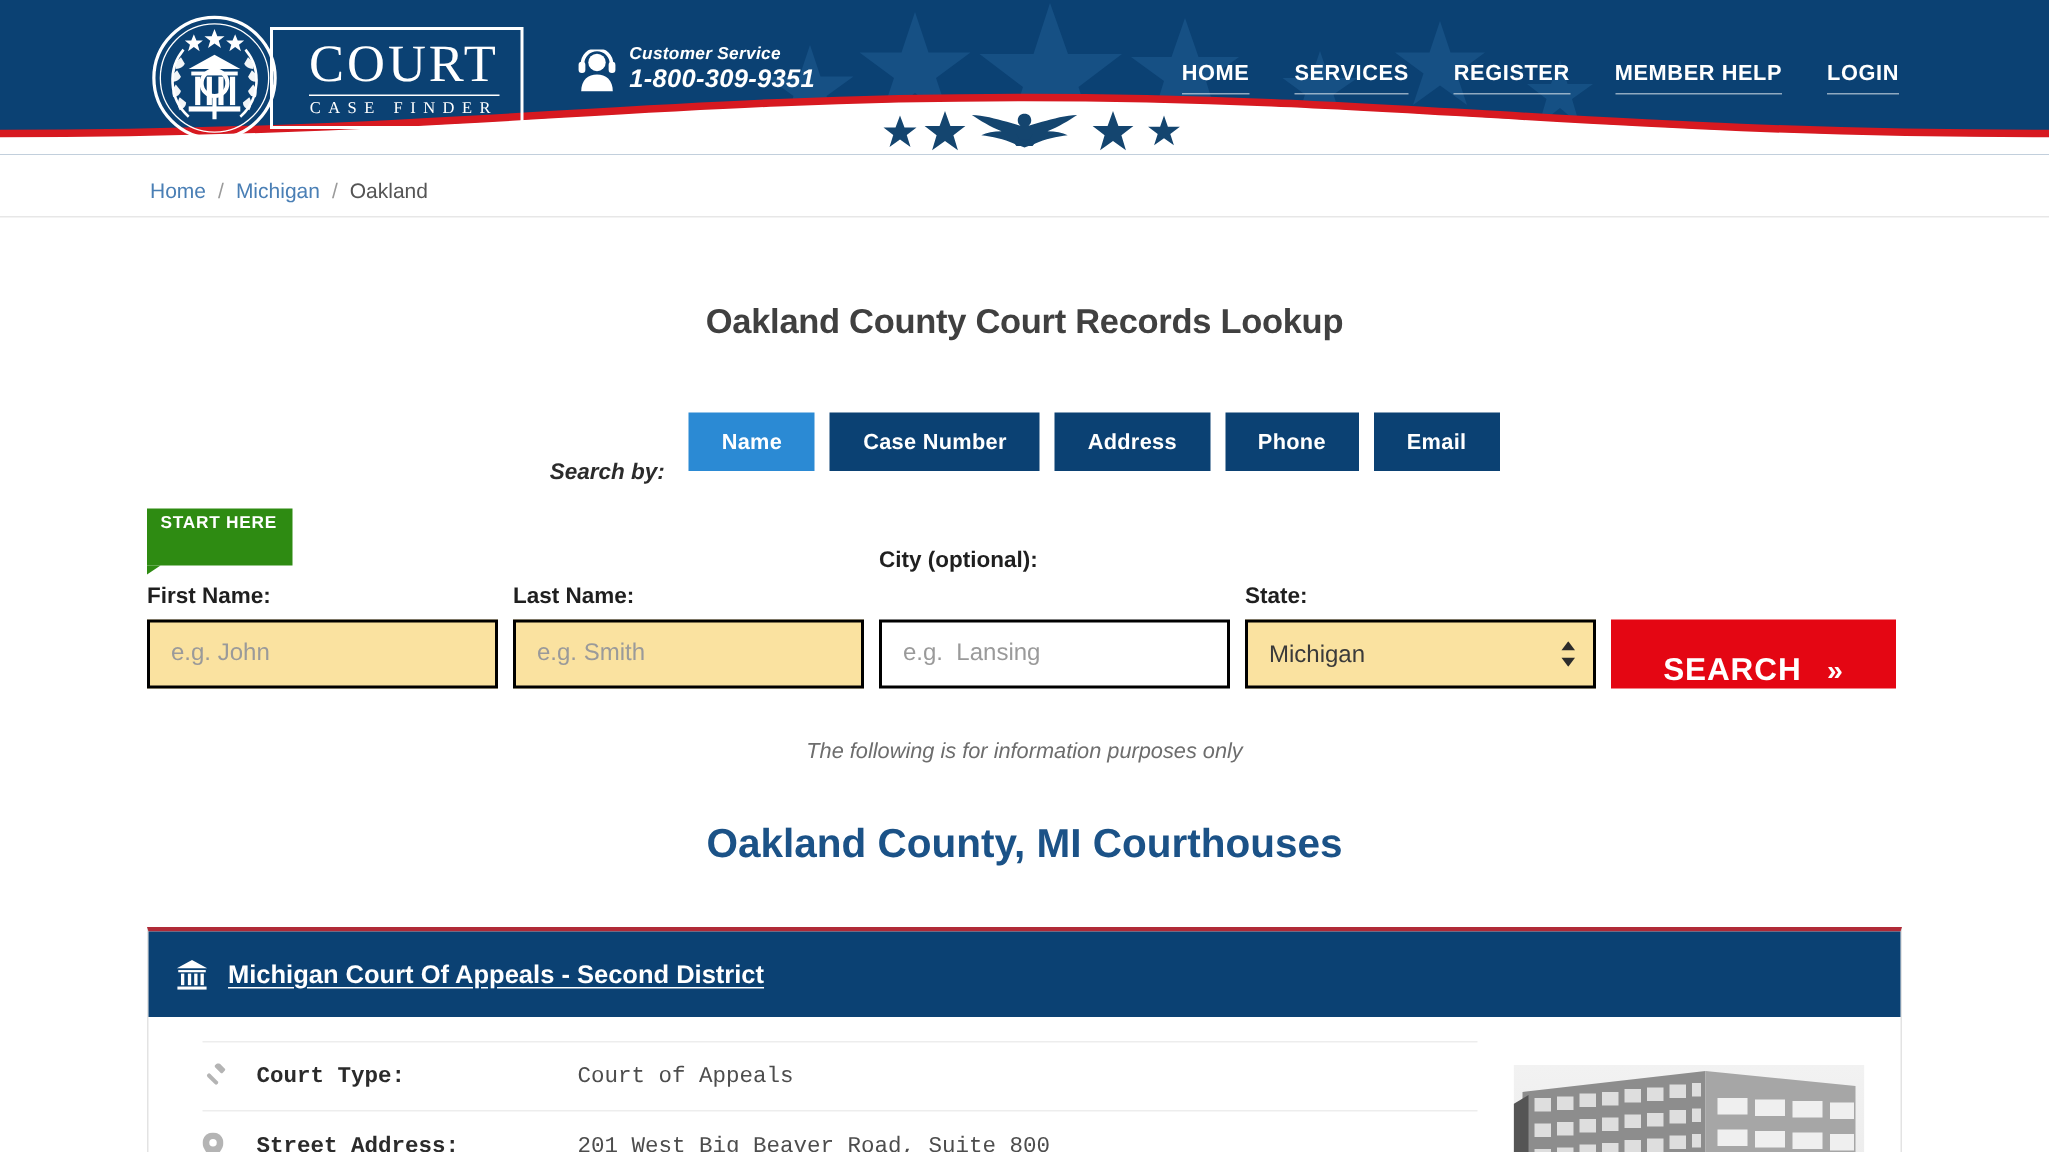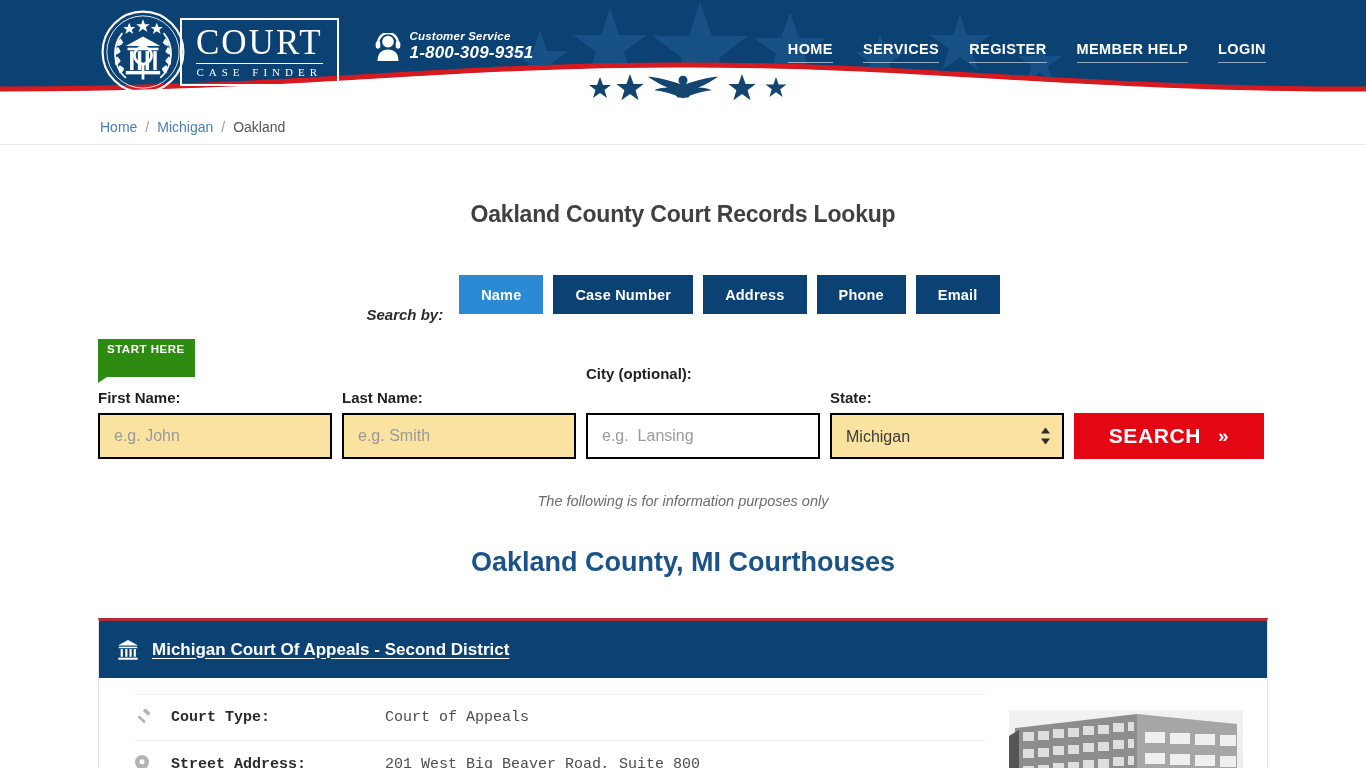--- a/index.html
+++ b/index.html
@@ -40,21 +40,21 @@
   }
 
   .logo-block {
     display: flex;
     align-items: center;
     margin-top: 9px;
   }
   .logo-seal { width: 86px; height: 86px; flex: 0 0 86px; }
   .logo-word {
     border: 2px solid #ffffff;
-    padding: 5px 14px 6px 14px;
+    padding: 5px 14px 6px 24px;
     margin-left: -6px;
     text-align: center;
     color: #fff;
   }
   .logo-word .l1 {
     font-family: "Liberation Serif", serif;
     font-size: 35px;
     letter-spacing: 2px;
     line-height: 1;
     font-weight: 400;
@@ -229,21 +229,21 @@
   .btn-search {
     background: #e40613;
     color: #fff;
     border: none;
     height: 46px;
     min-width: 190px;
     font-size: 21px;
     font-weight: bold;
     letter-spacing: .6px;
     cursor: pointer;
-    display: flex; align-items: center; justify-content: center; gap: 17px;
+    display: flex; align-items: flex-end; justify-content: center; gap: 17px;
     font-family: "Liberation Sans", sans-serif;
   }
   .btn-search .chev { font-size: 19px; }
 
   .info-note {
     text-align: center;
     color: #6d6d6d;
     font-style: italic;
     font-size: 14.5px;
     margin-top: 34px;

